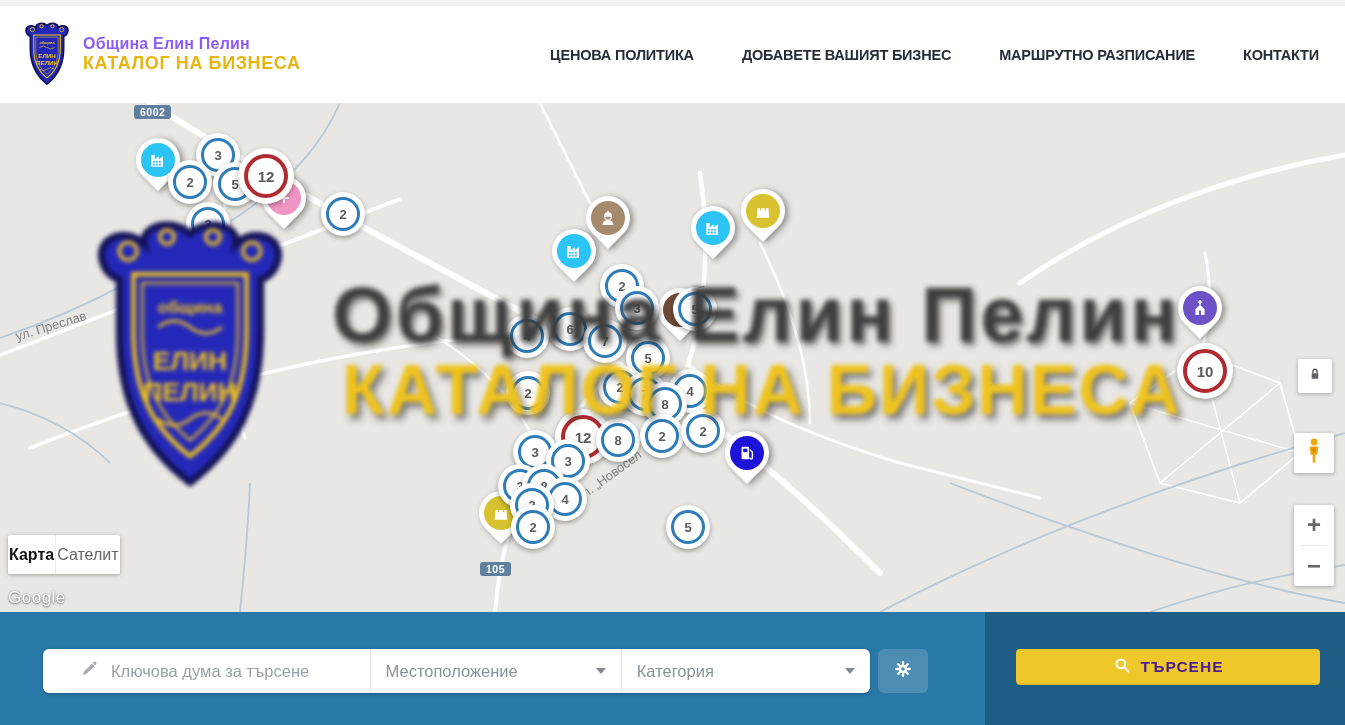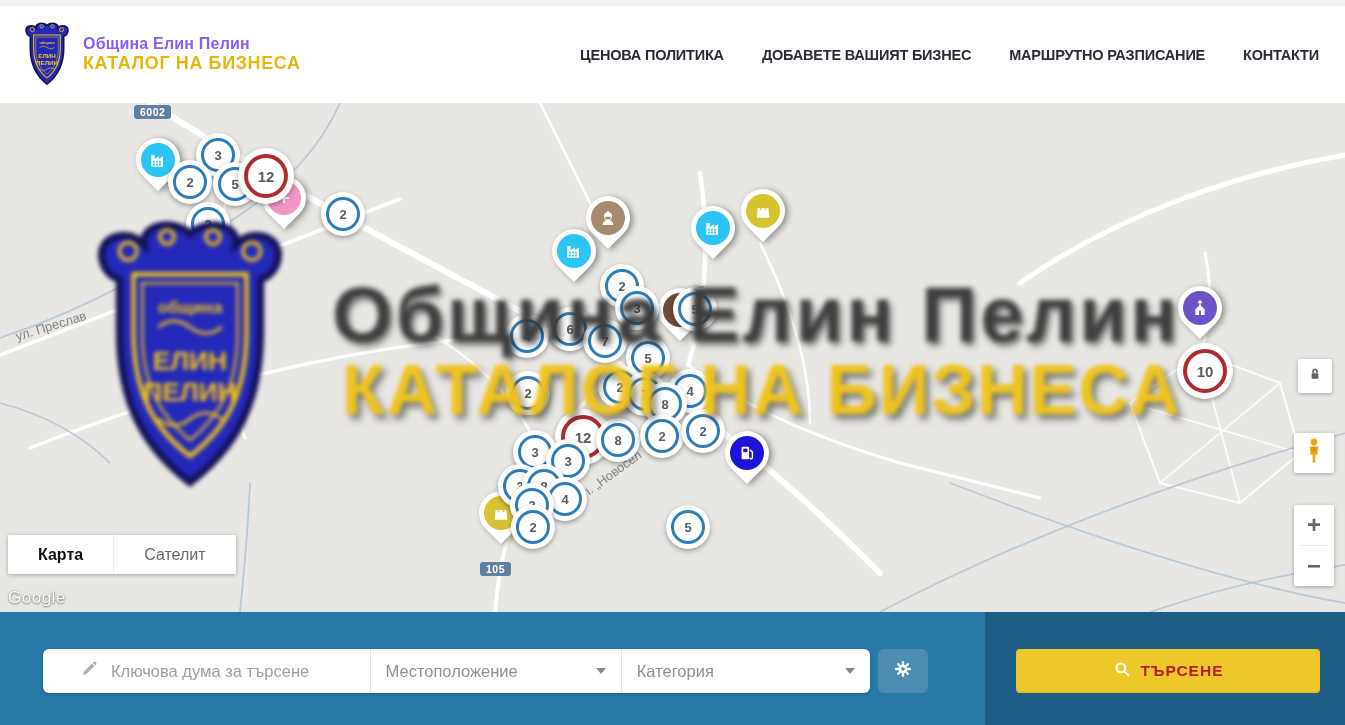--- a/index.html
+++ b/index.html
@@ -7,21 +7,21 @@
   body { width:1345px; height:725px; font-family:"Liberation Sans",sans-serif; background:#fff; }
   .page { position:relative; width:1345px; height:725px; overflow:hidden; }
 
   
   .header { position:absolute; top:0; left:0; width:1345px; height:103px; background:#fff; border-top:6px solid #f2f2f2; z-index:20; }
   .header-inner { display:flex; align-items:center; height:97px; padding:0 26px 0 22px; }
   .logo-box { width:50px; height:66px; flex:0 0 auto; }
   .brand { margin-left:11px; line-height:1.15; }
   .brand-title { font-size:16px; font-weight:700; color:#8b5cf6; letter-spacing:.2px; }
   .brand-subtitle { font-size:18px; font-weight:700; color:#e7b50f; letter-spacing:.6px; }
-  .main-nav { margin-left:auto; display:flex; gap:38px; }
+  .main-nav { margin-left:auto; display:flex; gap:48px; }
   .nav-item { font-size:14.5px; font-weight:700; color:#272c36; text-decoration:none; letter-spacing:-0.2px; cursor:pointer; white-space:nowrap; }
 
   
   .map { position:absolute; top:103px; left:0; width:1345px; height:509px; background:#e9e7e3; overflow:hidden; }
   .roads { position:absolute; left:0; top:0; }
 
   .street-label { position:absolute; color:#848484; font-size:13px; white-space:nowrap; transform-origin:0 50%; z-index:1; }
   .road-badge { position:absolute; background:#60809f; color:#fff; font-size:10.5px; font-weight:700; padding:1px 6px; border-radius:3px; letter-spacing:.5px; z-index:1; }
 
   .pin { position:absolute; width:46px; height:60px; z-index:3; cursor:pointer; }
@@ -34,21 +34,21 @@
   .cluster.big { width:56px; height:56px; }
   .cluster .ring { border-radius:50%; display:flex; align-items:center; justify-content:center; font-weight:700; color:#5b5b5b; }
   .cluster.small .ring { width:34px; height:34px; border:3px solid #2e7cb8; font-size:13px; }
   .cluster.big .ring { width:44px; height:44px; border:4px solid #2e7cb8; font-size:15px; }
 
   .watermark-logo { position:absolute; left:84px; top:112px; width:212px; height:288px; filter:blur(2.2px); z-index:6; pointer-events:none; }
   .watermark-title { position:absolute; left:332px; top:166px; font-size:78px; font-weight:700; color:#3e3e3e; letter-spacing:3px; white-space:nowrap; filter:blur(2.6px); text-shadow:3px 4px 5px rgba(0,0,0,.5); z-index:6; pointer-events:none; }
   .watermark-subtitle { position:absolute; left:342px; top:247px; font-size:70px; font-weight:700; color:#efc31d; letter-spacing:2px; white-space:nowrap; filter:blur(2.2px); text-shadow:4px 5px 6px rgba(45,45,45,.65); z-index:6; pointer-events:none; }
 
   .map-type { position:absolute; left:8px; top:432px; display:flex; z-index:9; box-shadow:0 1px 4px rgba(0,0,0,.3); border-radius:2px; overflow:hidden; }
-  .mt-btn { background:#fff; height:39px; padding:0 30px; display:flex; align-items:center; font-size:16px; cursor:pointer; }
+  .mt-btn { background:#fff; height:39px; padding:0 1px; display:flex; align-items:center; font-size:16px; cursor:pointer; }
   .mt-btn.active { font-weight:700; color:#111; }
   .mt-btn.inactive { color:#666; border-left:1px solid #ececec; }
 
   .google-logo { position:absolute; left:8px; bottom:4px; color:#fff; font-size:17px; font-weight:500; letter-spacing:.5px; text-shadow:0 1px 2px rgba(0,0,0,.45), 0 0 2px rgba(0,0,0,.3); z-index:9; cursor:pointer; }
 
   .attrib { position:absolute; right:0; bottom:0; display:flex; font-size:11px; color:#3c4043; z-index:9; }
   .attrib span { background:rgba(245,245,245,.78); padding:2px 6px; white-space:nowrap; }
   .attrib .link { cursor:pointer; }
 
   .ctrl { position:absolute; background:#fff; box-shadow:0 1px 4px rgba(0,0,0,.3); border-radius:2px; display:flex; align-items:center; justify-content:center; z-index:9; cursor:pointer; }
@@ -66,21 +66,21 @@
   .seg:last-child { border-right:none; }
   .seg-keyword { width:314px;margin-left:22px; }
   .seg-category { width:255px; cursor:pointer; }
   .seg-location { width:258px; cursor:pointer; }
   .seg-keyword svg { flex:0 0 auto; margin-right:11px; }
   .seg input { border:none; outline:none; width:100%; font-size:16.5px; color:#333; font-family:"Liberation Sans",sans-serif; background:transparent; }
   .seg input::placeholder { color:#9aa0a6; }
   .select-label { font-size:16.5px; color:#8a9299; }
   .caret { margin-left:auto; width:0; height:0; border-left:5px solid transparent; border-right:5px solid transparent; border-top:6px solid #848a90; }
   .gear-btn { position:absolute; left:878px; top:37px; width:50px; height:44px; background:#4d8db4; border-radius:6px; display:flex; align-items:center; justify-content:center; cursor:pointer; }
-  .search-btn { position:absolute; left:1016px; top:37px; width:304px; height:44px; background:#eec72b; border:none; border-radius:4px; color:#b91c1c; font-weight:700; font-size:15.5px; letter-spacing:1px; display:flex; align-items:center; justify-content:center; gap:10px; cursor:pointer; font-family:"Liberation Sans",sans-serif; box-shadow:inset 0 -2px 0 rgba(0,0,0,.06); }
+  .search-btn { position:absolute; left:1016px; top:37px; width:304px; height:36px; background:#eec72b; border:none; border-radius:4px; color:#4c1d95; font-weight:700; font-size:15.5px; letter-spacing:1px; display:flex; align-items:center; justify-content:center; gap:10px; cursor:pointer; font-family:"Liberation Sans",sans-serif; box-shadow:inset 0 -2px 0 rgba(0,0,0,.06); }
 </style>
 </head>
 <body>
 
 <div class="page">
 
   <div class="header">
     <div class="header-inner">
       <div class="logo-box">
 <svg viewBox="0 0 120 156" width="100%" height="100%">

